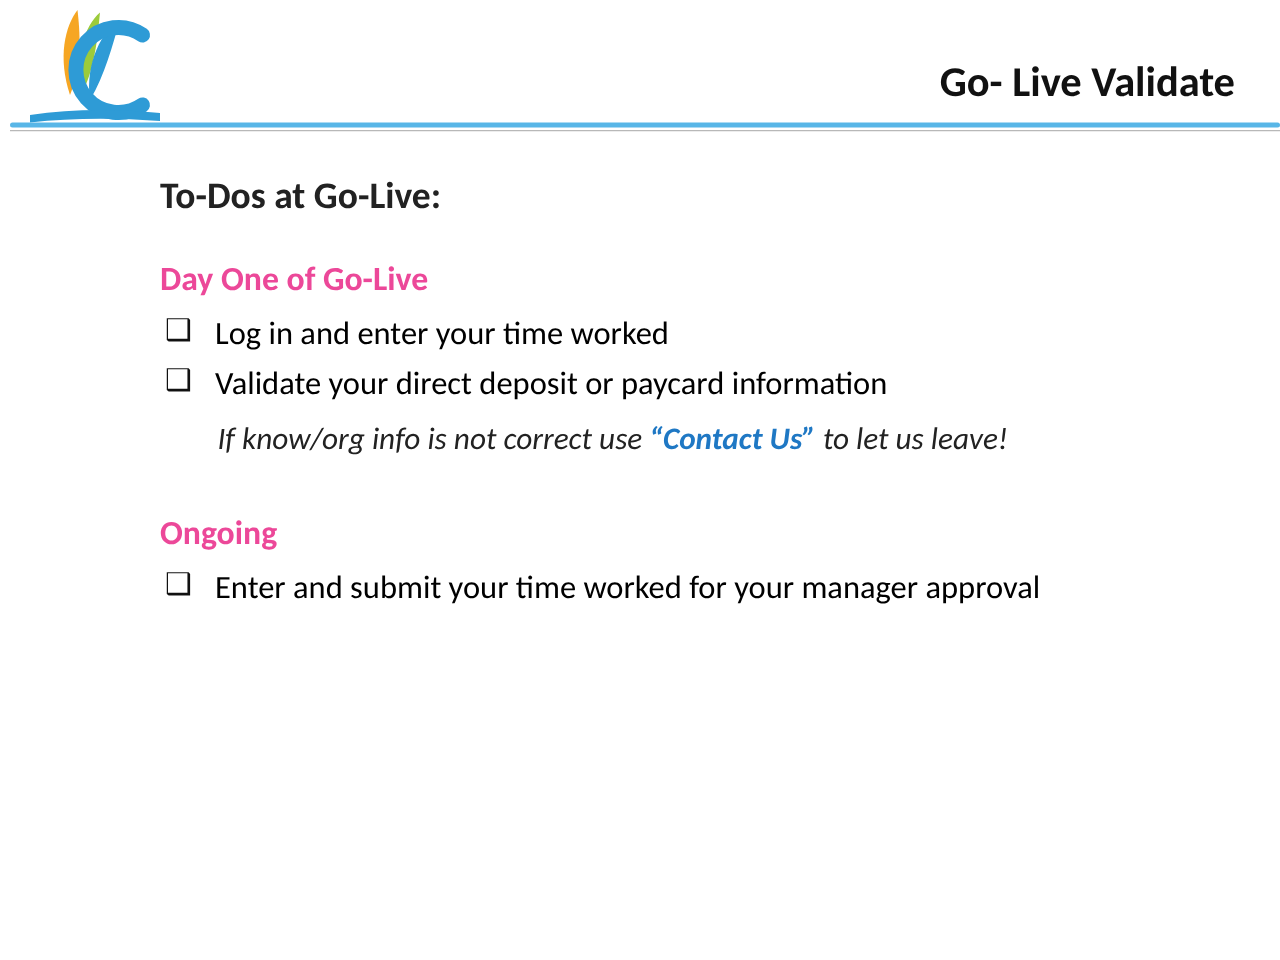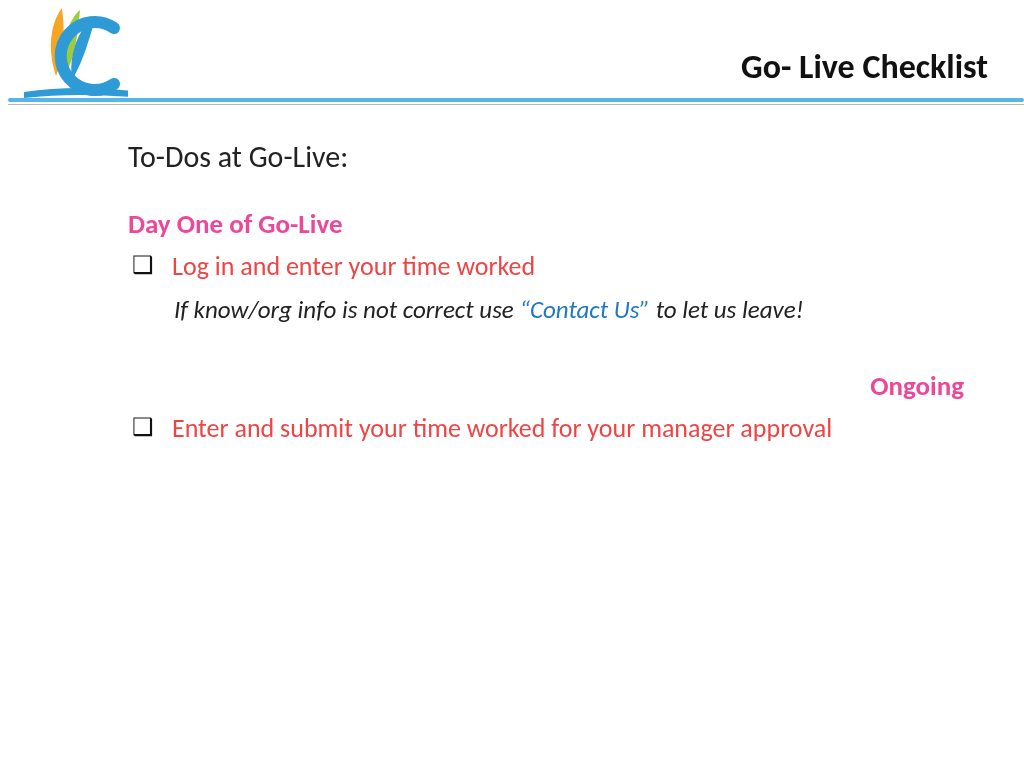--- a/index.html
+++ b/index.html
@@ -46,92 +46,93 @@
     right: 0;
     top: 104px;
     height: 1px;
     background: #b8b8b8;
   }
   .content {
     padding: 28px 60px 0 128px;
   }
   .subtitle {
     font-size: 30px;
-    font-weight: 400;
+    font-weight: 700;
     color: #222;
     margin-bottom: 32px;
   }
   .section-head {
     font-size: 27px;
     font-weight: 700;
     color: #ec4899;
     margin-bottom: 6px;
   }
   .checklist {
     list-style: none;
     margin-bottom: 4px;
   }
   .checklist li {
     position: relative;
     padding-left: 44px;
     font-size: 26px;
     line-height: 1.55;
-    color: #ef4444;
+    color: #000000;
   }
   .checklist li::before {
     content: "❑";
     position: absolute;
     left: 4px;
     top: 0;
     font-size: 24px;
     color: #111;
   }
   .note {
     font-style: italic;
     font-size: 25px;
     color: #222;
     padding-left: 46px;
     margin-top: 8px;
     margin-bottom: 44px;
   }
   .note .highlight {
     color: #1f78c4;
-    font-weight: 400;
+    font-weight: 700;
   }
-  .ongoing-block .section-head { margin-top: 16px; text-align: right; }
+  .ongoing-block .section-head { margin-top: 16px; }
 </style>
 </head>
 <body>
 
 <div class="header">
   <div class="logo">
     <svg viewBox="0 0 110 95" width="110" height="95">
 
       <path d="M38 70 C 28 40 34 15 44 2 C 46 20 48 45 38 70 Z" fill="#f6a623"></path>
       <path d="M46 72 C 40 42 50 14 62 4 C 60 24 58 50 46 72 Z" fill="#9ccb3b"></path>
       <path d="M54 74 C 50 44 64 18 78 10 C 72 30 66 54 54 74 Z" fill="#2e9bd6"></path>
 
       <path d="M96 22 A 34 34 0 1 0 96 78" fill="none" stroke="#2e9bd6" stroke-width="12" stroke-linecap="round"></path>
 
       <path d="M6 86 Q 60 78 124 86 L124 92 Q 60 86 6 92 Z" fill="#2e9bd6"></path>
     </svg>
   </div>
-  <div class="page-title">Go- Live Checklist</div>
+  <div class="page-title">Go- Live Validate</div>
   <div class="rule-thick"></div>
   <div class="rule-thin"></div>
 </div>
 
 <div class="content">
 
   <div class="subtitle">To-Dos at Go-Live:</div>
 
   <div class="section-block">
     <div class="section-head">Day One of Go-Live</div>
     <ul class="checklist">
       <li>Log in and enter your time worked</li>
+      <li>Validate your direct deposit or paycard information</li>
     </ul>
     <div class="note">
       <span>If know/org info is not correct use </span><span class="highlight">“Contact Us”</span><span> to let us leave!</span>
     </div>
   </div>
 
   <div class="section-block ongoing-block">
     <div class="section-head">Ongoing</div>
     <ul class="checklist">
       <li>Enter and submit your time worked for your manager approval</li>

